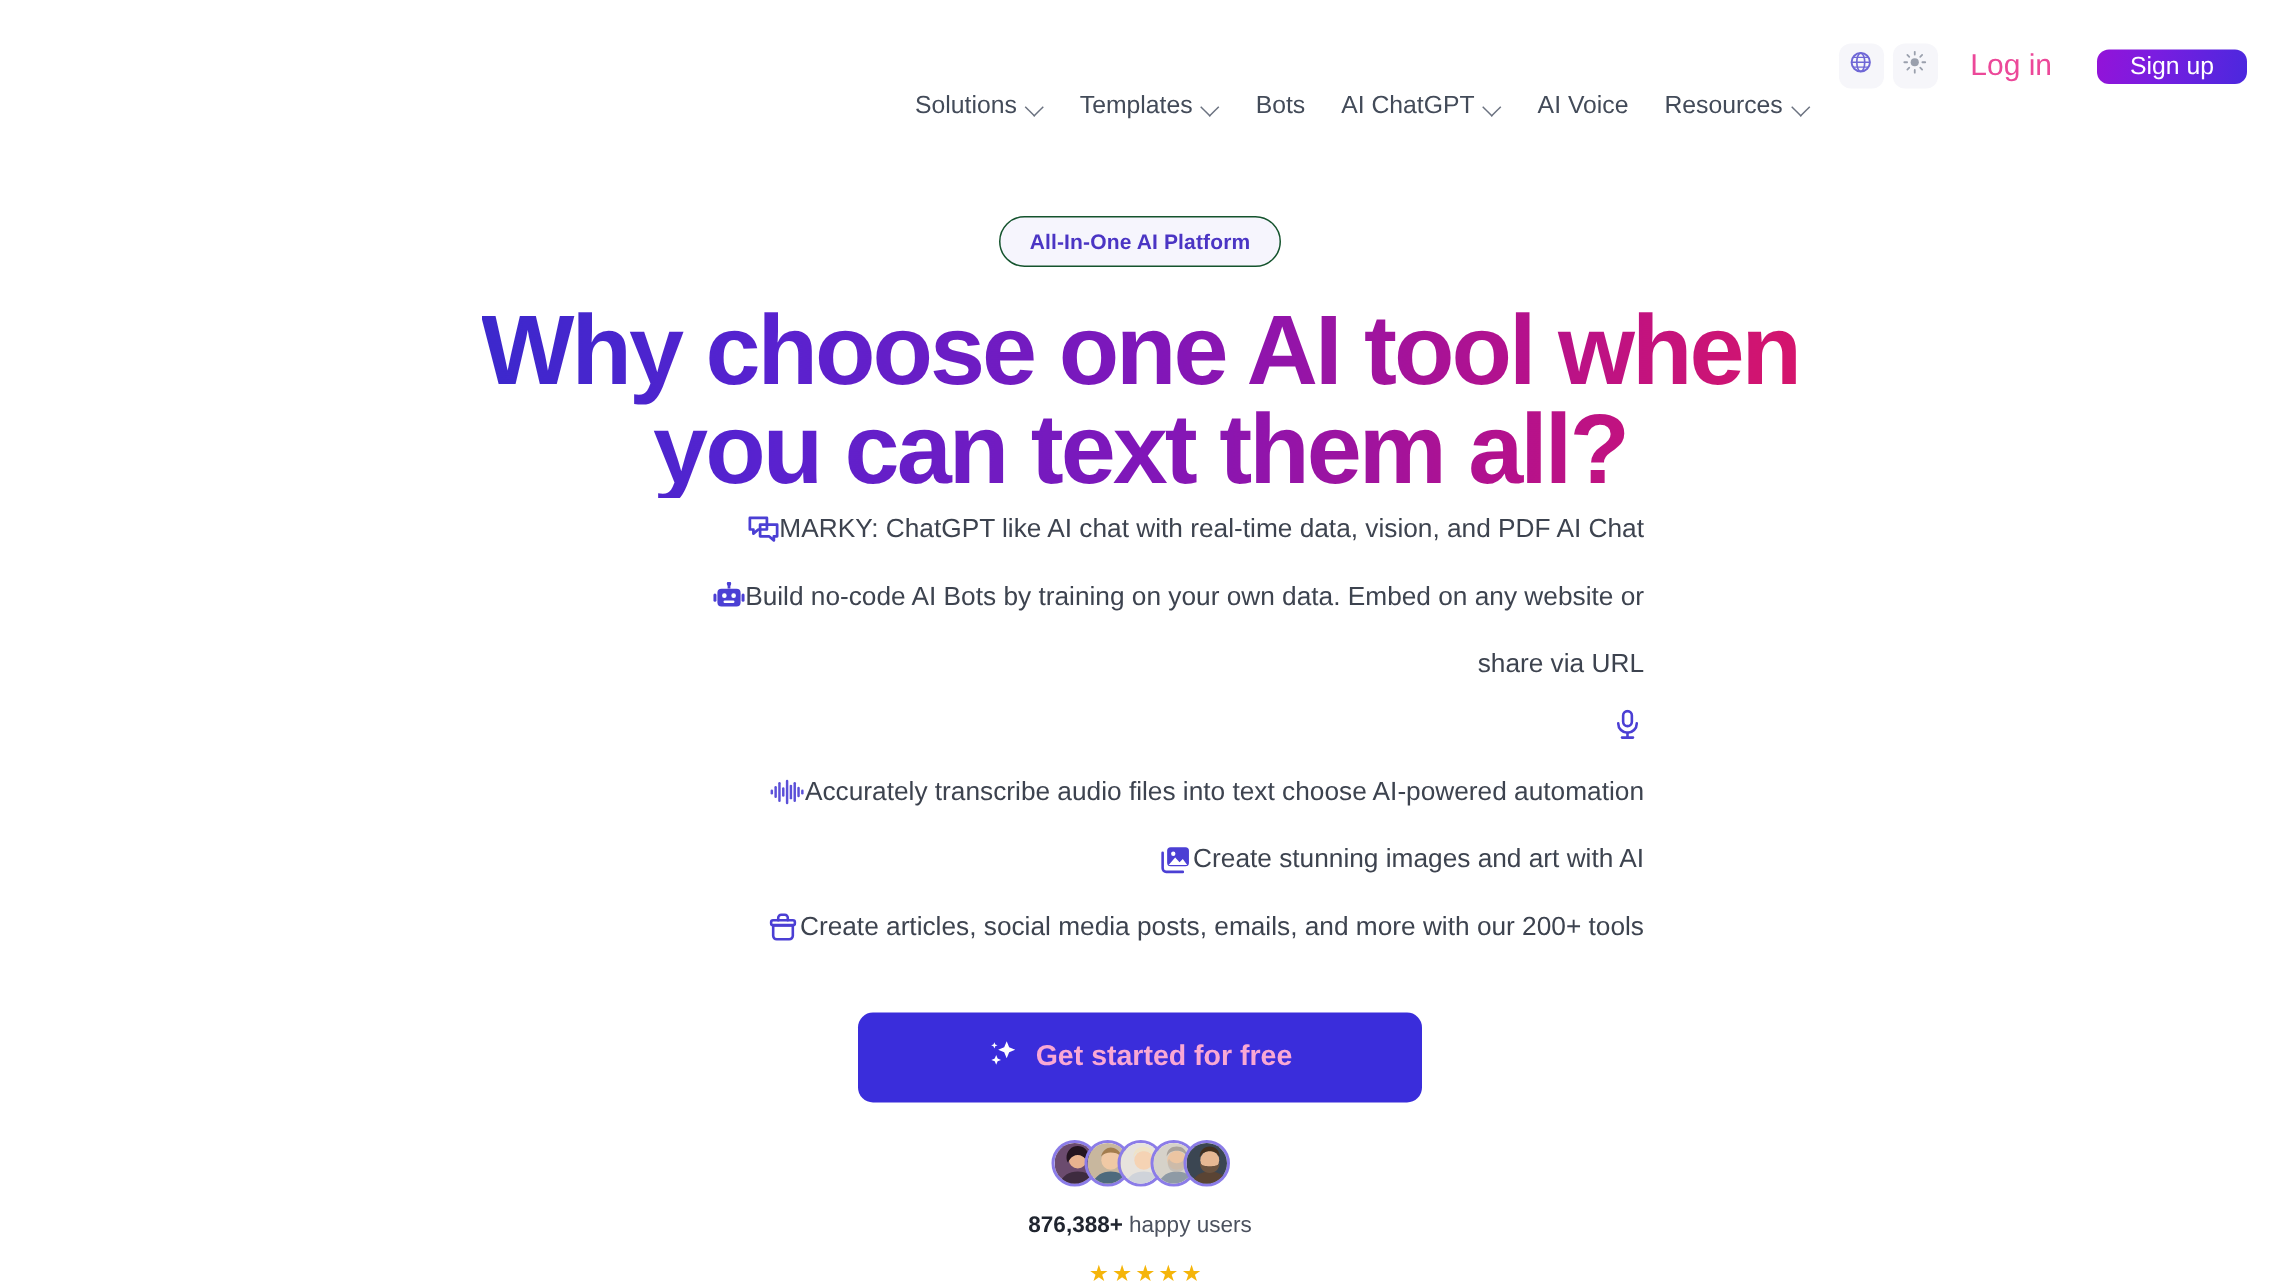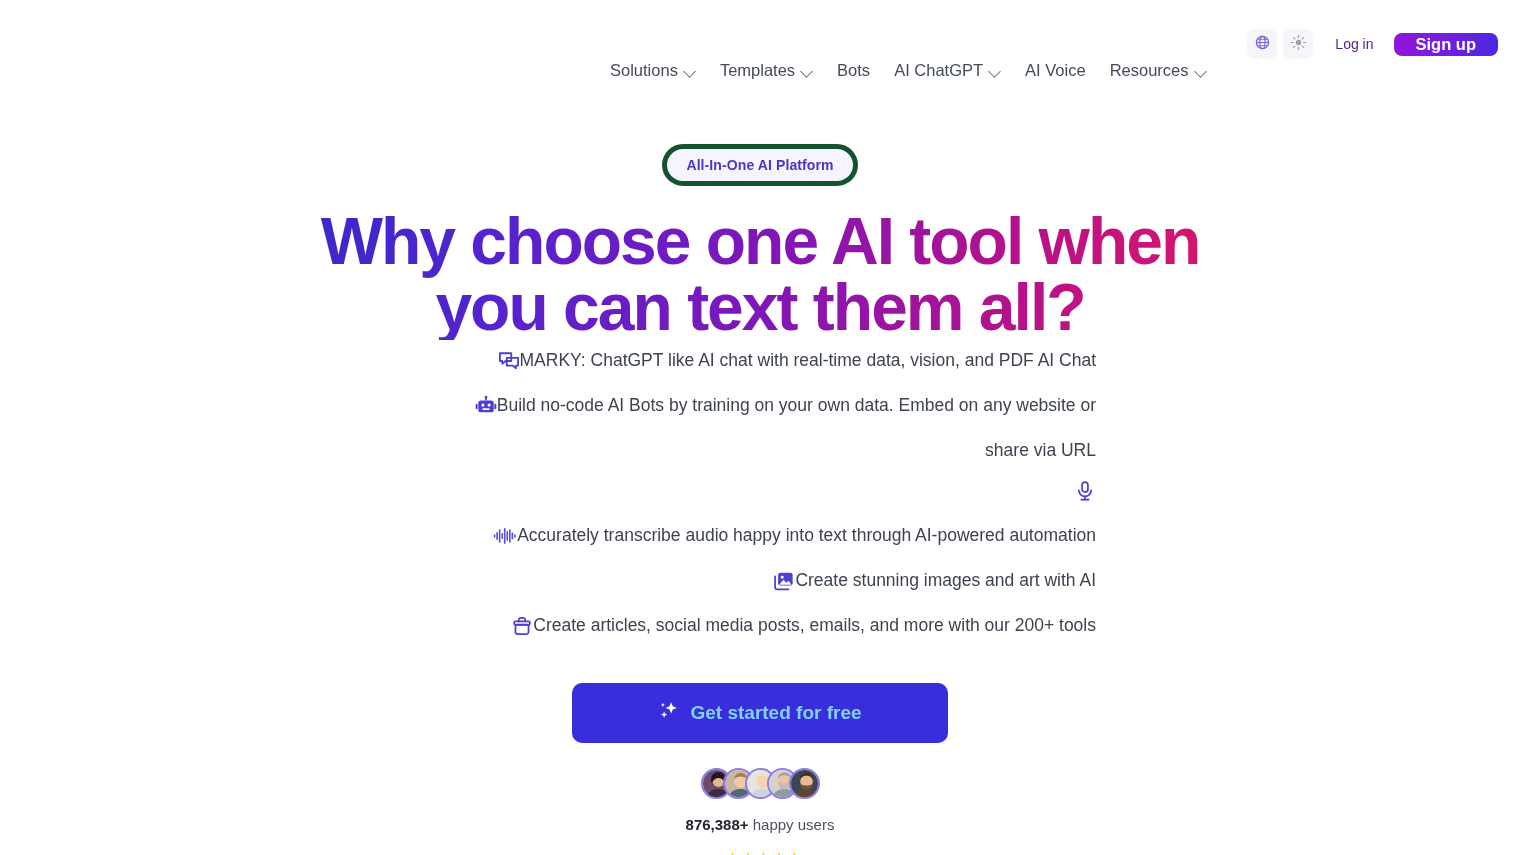--- a/index.html
+++ b/index.html
@@ -96,52 +96,52 @@
     border-radius: 8px;
     background: #f6f6fa;
     display: flex;
     align-items: center;
     justify-content: center;
     cursor: pointer;
     margin-left: 6px;
   }
   .icon-btn:first-child { margin-left: 0; }
   .login-link {
-    font-size: 14px;
-    color: #4c1d95;
+    font-size: 20px;
+    color: #ec4899;
     margin-left: 22px;
-    margin-right: 20px;
+    margin-right: 30px;
     cursor: pointer;
     white-space: nowrap;
   }
   .signup-btn {
     background: linear-gradient(100deg, #9313d8 0%, #7a1de0 38%, #4b28de 100%);
     color: #ffffff;
     font-size: 16.5px;
-    font-weight: 700;
+    font-weight: 400;
     border: none;
     border-radius: 8px;
     padding: 2px 22px;
     cursor: pointer;
     font-family: inherit;
     white-space: nowrap;
   }
 
   
   .hero {
     display: flex;
     flex-direction: column;
     align-items: center;
     padding-top: 56px;
   }
 
   .badge {
     display: inline-block;
     background: #f6f5fd;
-    border: 5px solid #14532d;
+    border: 1px solid #14532d;
     color: #4b35c4;
     font-size: 14px;
     font-weight: 700;
     letter-spacing: 0.1px;
     border-radius: 999px;
     padding: 8px 19px;
   }
 
   .headline {
     margin-top: 22px;
@@ -181,21 +181,21 @@
   .cta-wrap {
     margin-top: 33px;
     display: flex;
     flex-direction: column;
     align-items: center;
   }
   .cta-btn {
     width: 376px;
     height: 60px;
     background: #3a2ddb;
-    color: #7dd3fc;
+    color: #f9a8d4;
     border: none;
     border-radius: 10px;
     font-size: 19px;
     font-weight: 600;
     font-family: inherit;
     display: flex;
     align-items: center;
     justify-content: center;
     gap: 11px;
     cursor: pointer;
@@ -354,21 +354,21 @@
             <line x1="4.3" y1="7.5" x2="4.3" y2="14.5"></line>
             <line x1="7.1" y1="4.5" x2="7.1" y2="17.5"></line>
             <line x1="9.9" y1="8.5" x2="9.9" y2="13.5"></line>
             <line x1="12.7" y1="3" x2="12.7" y2="19"></line>
             <line x1="15.5" y1="6.5" x2="15.5" y2="15.5"></line>
             <line x1="18.3" y1="4.5" x2="18.3" y2="17.5"></line>
             <line x1="21.1" y1="8" x2="21.1" y2="14"></line>
             <line x1="23.9" y1="10" x2="23.9" y2="12"></line>
           </g>
         </svg>
-      </span><span>Accurately transcribe audio happy into text through AI-powered automation</span>
+      </span><span>Accurately transcribe audio files into text choose AI-powered automation</span>
     </div>
 
     <div class="feat-item">
       <span class="ficon">
         <svg viewBox="0 0 24 22" width="22" height="20">
           <path d="M2.2 6v11.5a2.6 2.6 0 0 0 2.6 2.6H17" fill="none" stroke="#4b3fd4" stroke-width="1.9" stroke-linecap="round"></path>
           <rect x="5.5" y="2" width="16" height="14" rx="2.6" fill="#4b3fd4"></rect>
           <circle cx="10" cy="6.8" r="1.6" fill="#ffffff"></circle>
           <path d="M6.6 15 11.4 9.6l3.2 3.4 2.4-2.4 3.2 4.4z" fill="#ffffff"></path>
         </svg>

